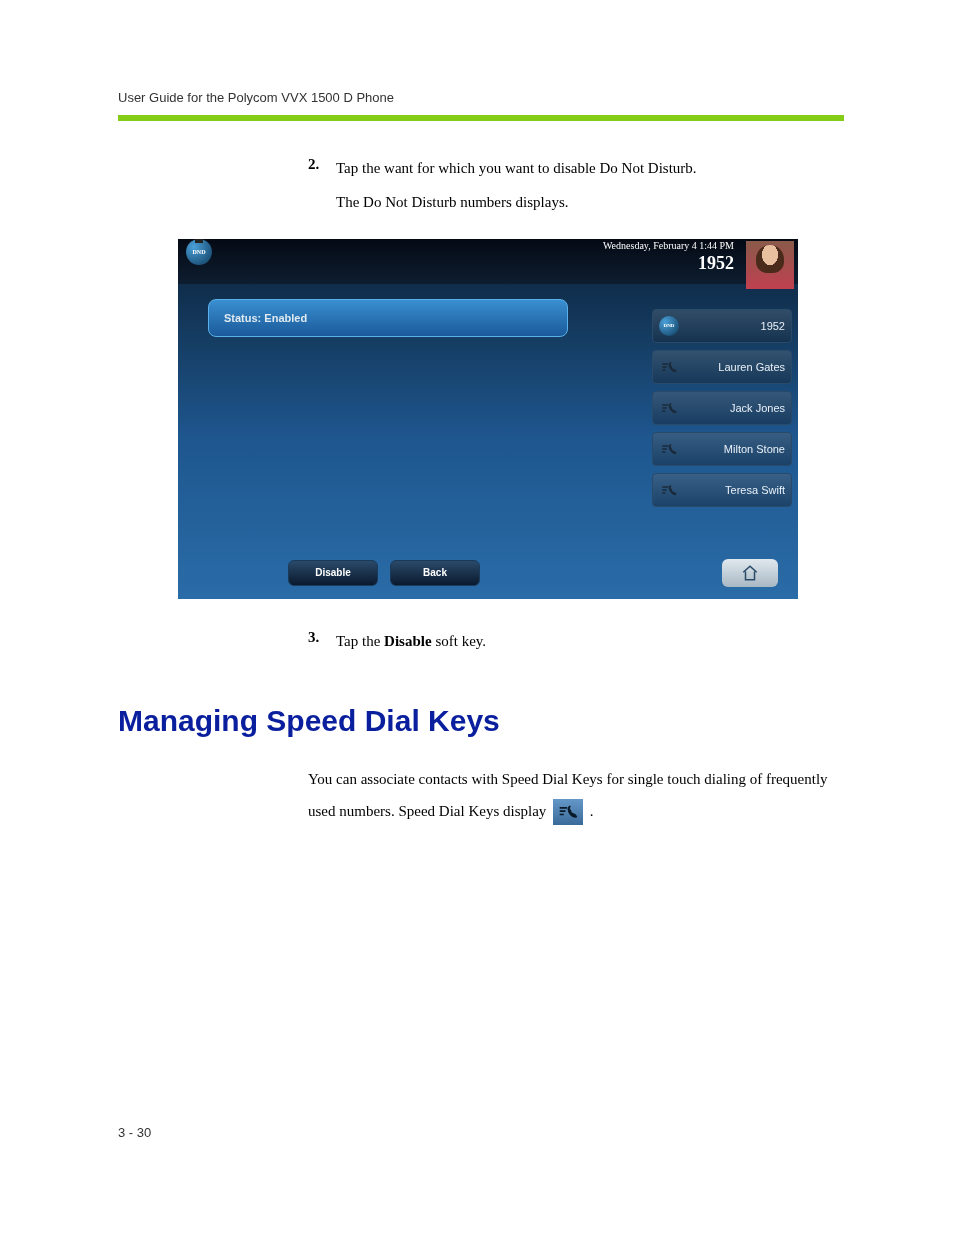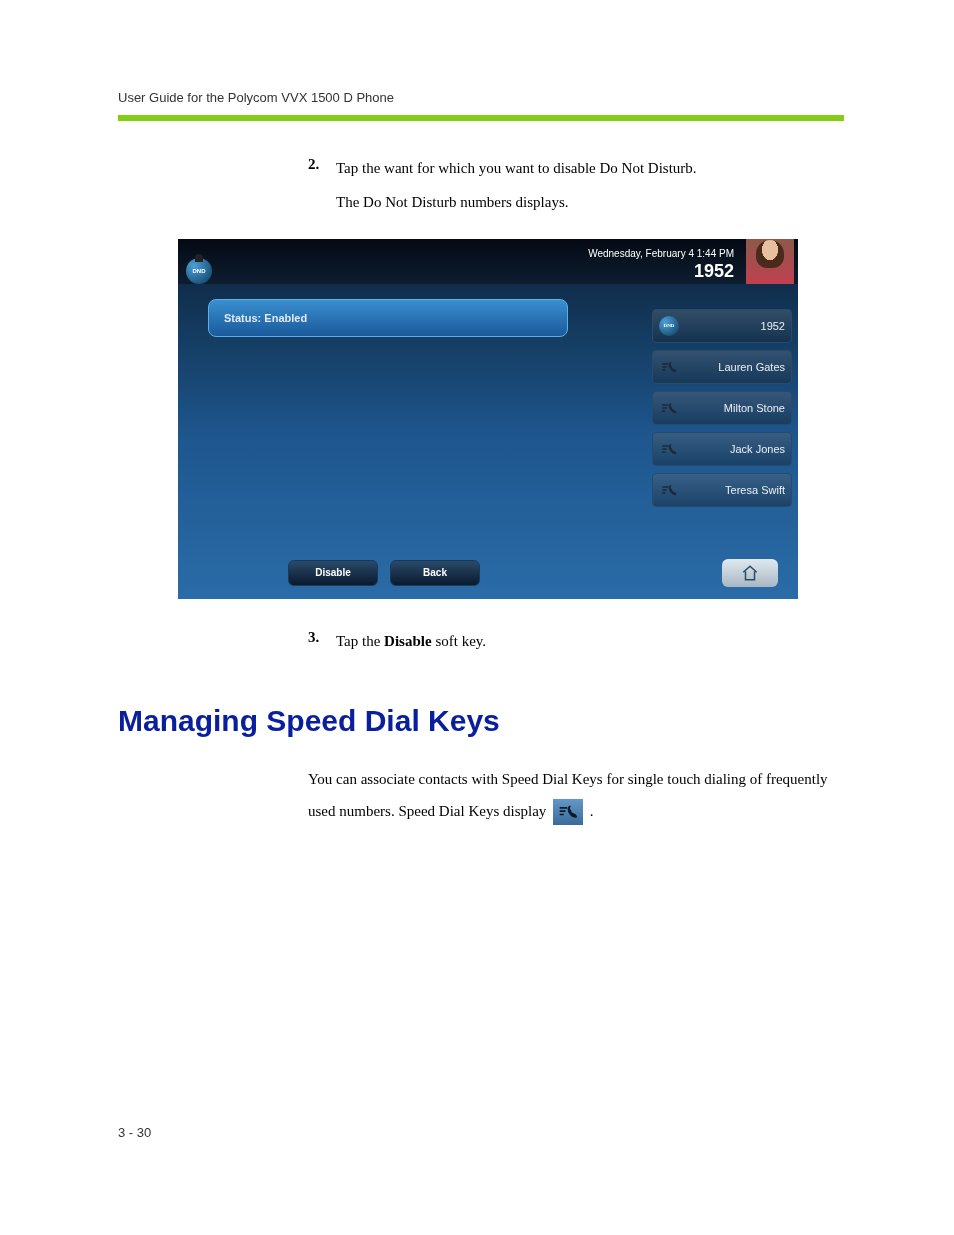--- a/index.html
+++ b/index.html
@@ -50,23 +50,23 @@
     background: linear-gradient(180deg, #0a1a2e 0%, #0f2a47 10%, #143a5e 25%, #1e568e 55%, #2a6ca8 100%);
     position: relative;
     overflow: hidden;
   }
   .ss-topbar {
     position: absolute;
     top: 0; left: 0; right: 0;
     height: 45px;
     background: linear-gradient(180deg, #050a14 0%, #0d1d30 100%);
     display: flex;
-    align-items: flex-end;
-    color: #fff;
-    font-family: Liberation Sans, sans-serif;
+    align-items: flex-start;
+    color: #fff;
+    font-family: Liberation Serif, serif;
   }
   .dnd-icon {
     width: 26px; height: 26px;
     border-radius: 50%;
     background: radial-gradient(circle at 30% 30%, #4aa0d8, #0d3a5c);
     margin-left: 8px;
     display: flex;
     align-items: center;
     justify-content: center;
     font-size: 6px;
@@ -299,32 +299,32 @@
         </div>
         <div class="ss-line">
           <div class="ss-line-icon">
               <div class="ss-phone-icon">
                 <svg width="18" height="18" viewBox="0 0 24 24">
                   <path fill="#1a2a3a" d="M3 8h8M3 12h6M3 16h4" stroke="#1a2a3a" stroke-width="2"></path>
                   <path fill="#1a2a3a" d="M13 6c-2 1-2 5 1 9s7 5 8 3c0-1-1-2-2-3s-2 0-3-1-1-3-2-4-1-2 0-3-1-2-2-1z"></path>
                 </svg>
               </div>
             </div>
-          <div class="ss-line-label">Milton Stone</div>
+          <div class="ss-line-label">Jack Jones</div>
         </div>
         <div class="ss-line">
           <div class="ss-line-icon">
               <div class="ss-phone-icon">
                 <svg width="18" height="18" viewBox="0 0 24 24">
                   <path fill="#1a2a3a" d="M3 8h8M3 12h6M3 16h4" stroke="#1a2a3a" stroke-width="2"></path>
                   <path fill="#1a2a3a" d="M13 6c-2 1-2 5 1 9s7 5 8 3c0-1-1-2-2-3s-2 0-3-1-1-3-2-4-1-2 0-3-1-2-2-1z"></path>
                 </svg>
               </div>
             </div>
-          <div class="ss-line-label">Jack Jones</div>
+          <div class="ss-line-label">Milton Stone</div>
         </div>
         <div class="ss-line">
           <div class="ss-line-icon">
               <div class="ss-phone-icon">
                 <svg width="18" height="18" viewBox="0 0 24 24">
                   <path fill="#1a2a3a" d="M3 8h8M3 12h6M3 16h4" stroke="#1a2a3a" stroke-width="2"></path>
                   <path fill="#1a2a3a" d="M13 6c-2 1-2 5 1 9s7 5 8 3c0-1-1-2-2-3s-2 0-3-1-1-3-2-4-1-2 0-3-1-2-2-1z"></path>
                 </svg>
               </div>
             </div>

